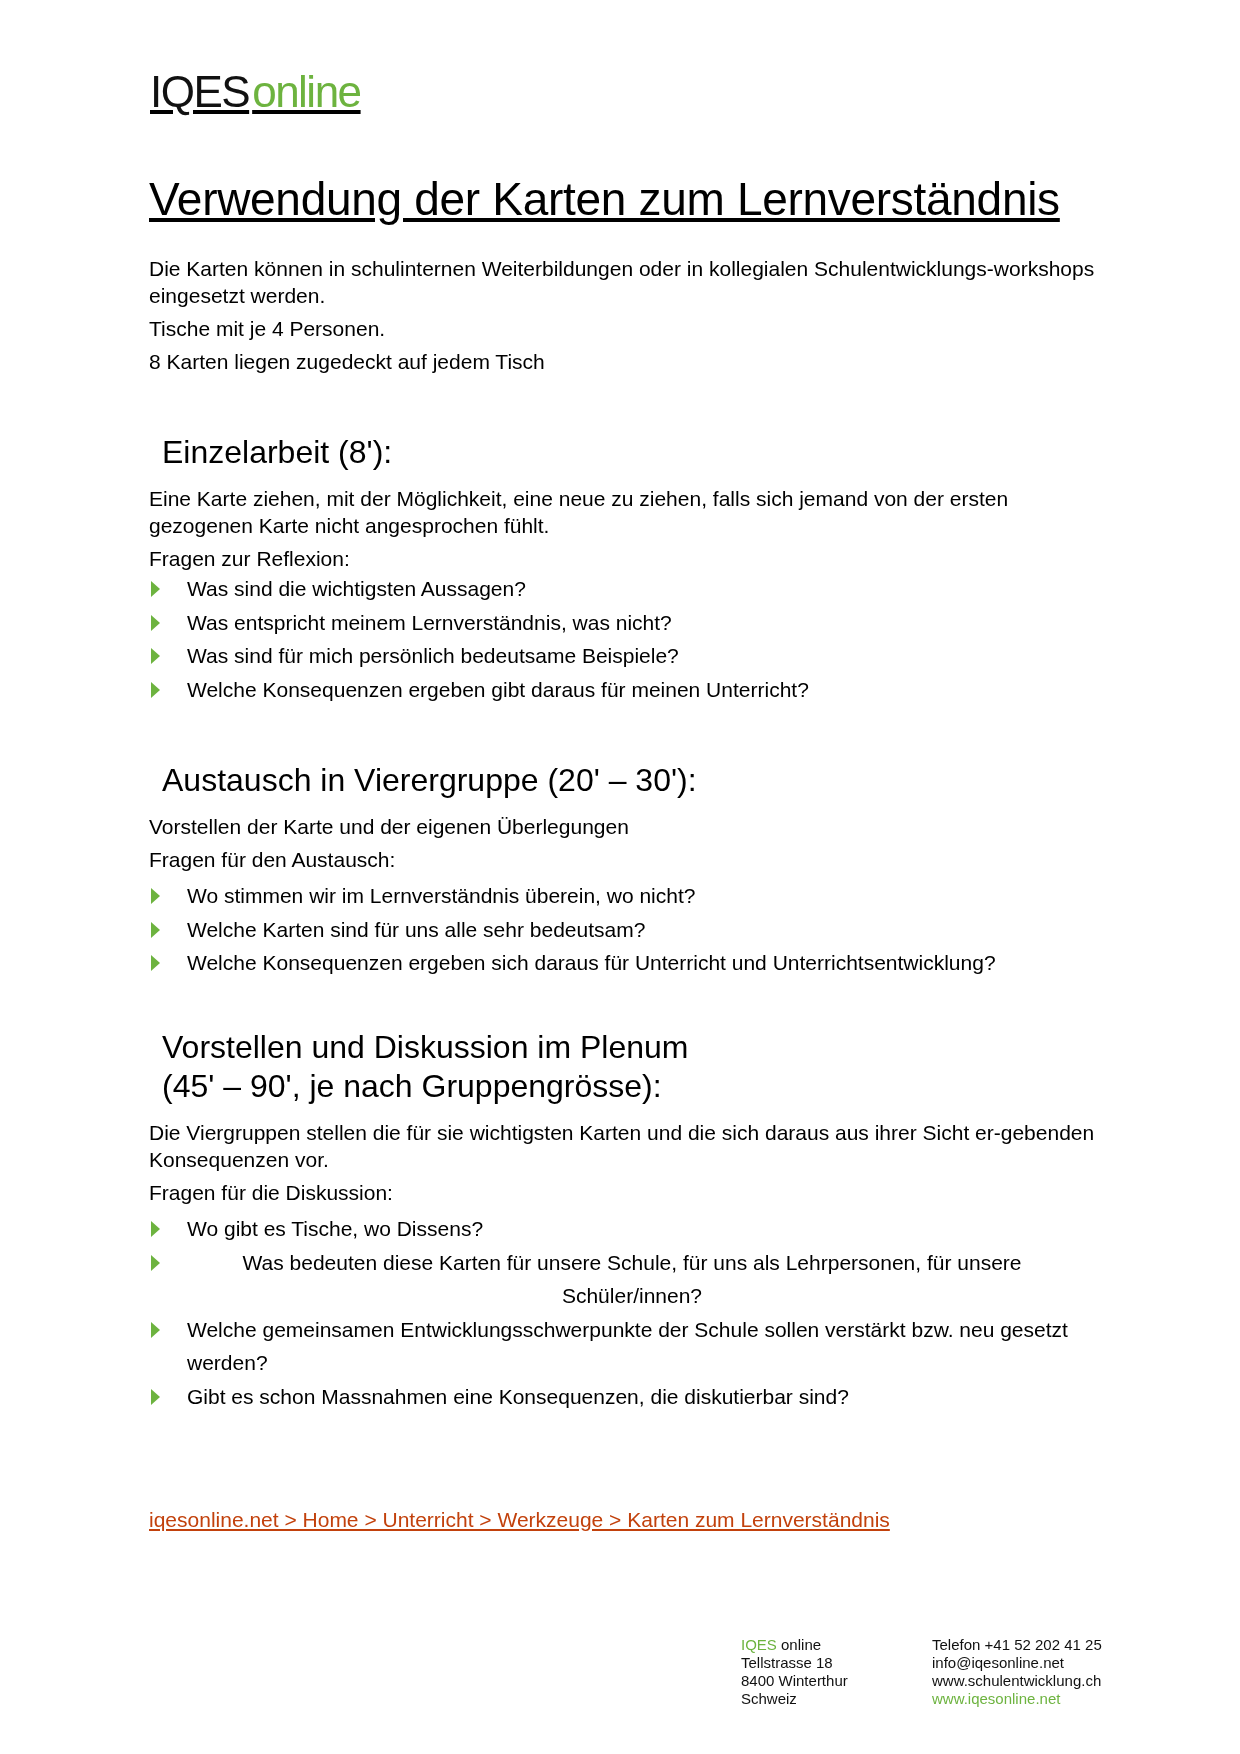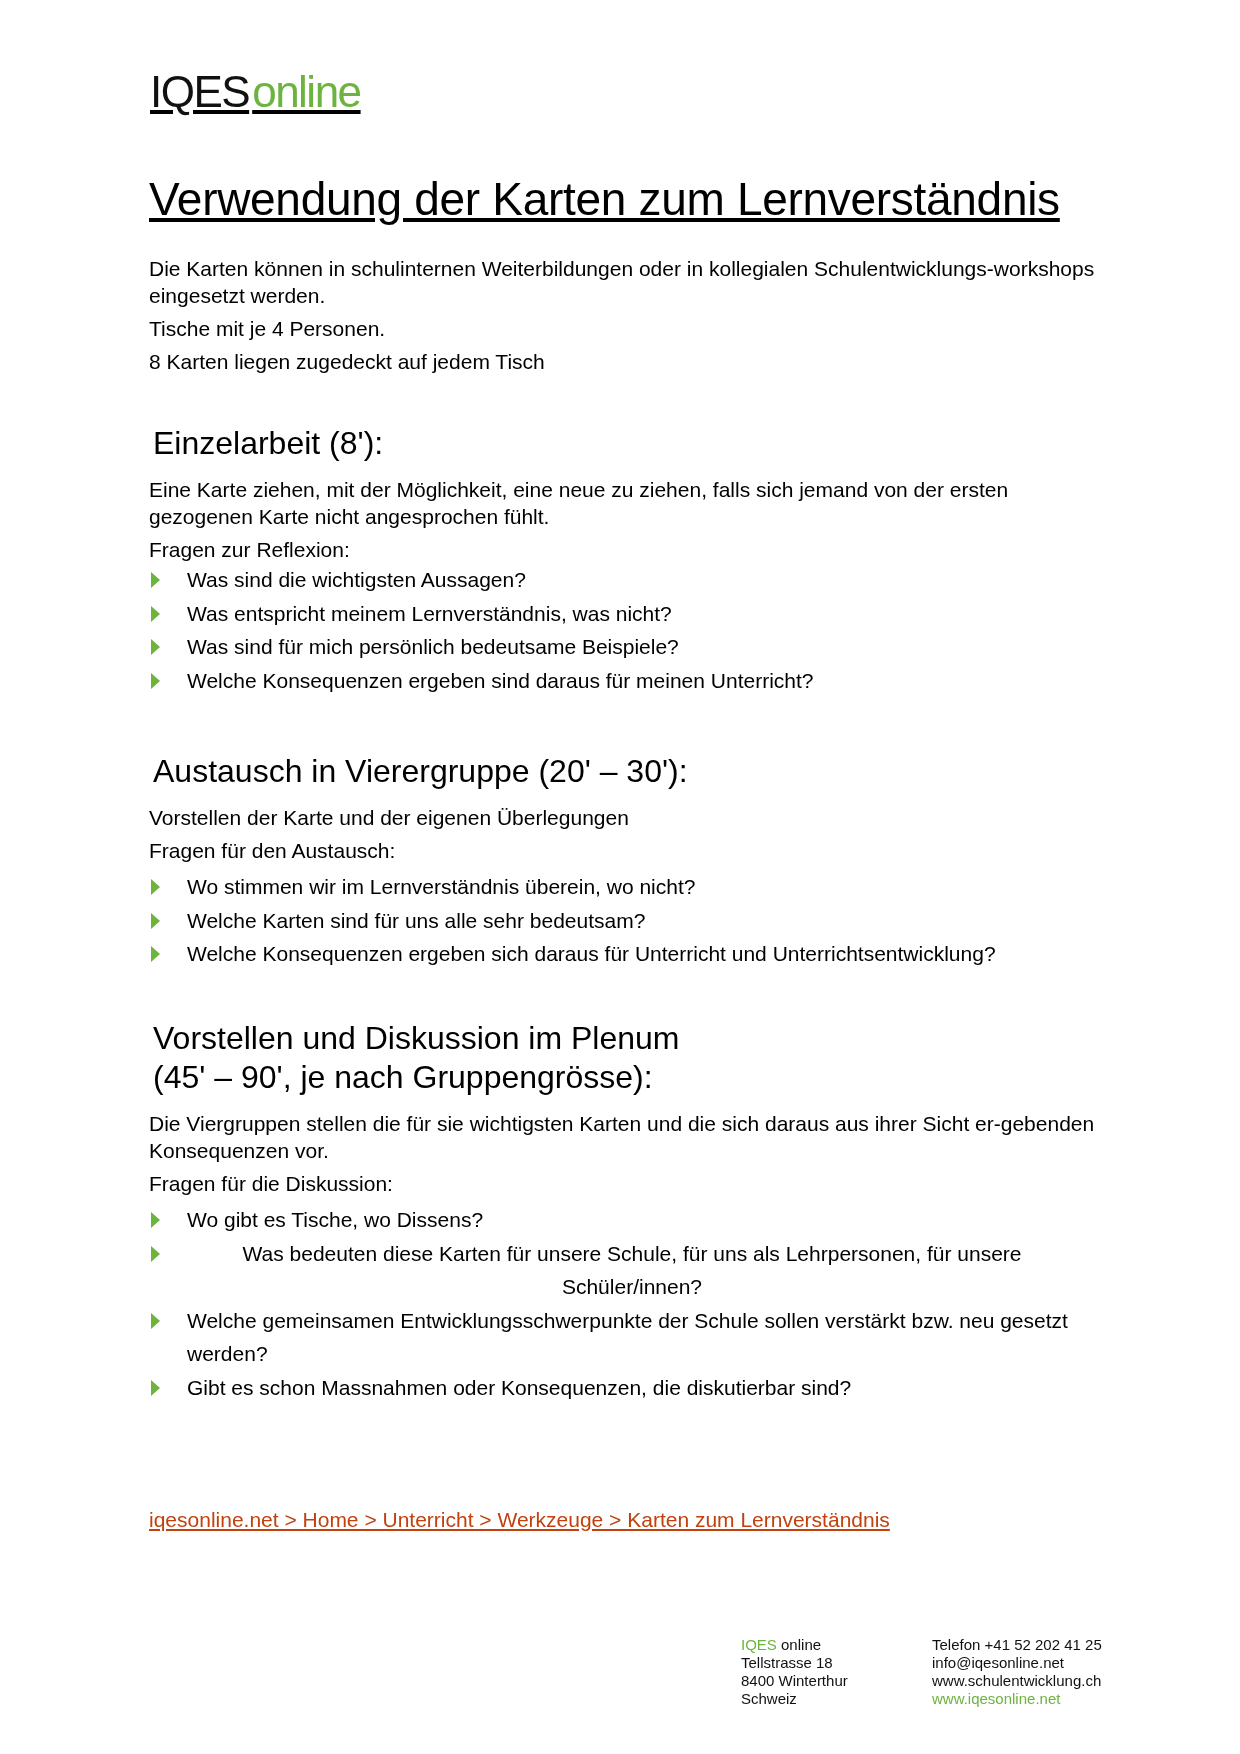--- a/index.html
+++ b/index.html
@@ -4,21 +4,21 @@
 <style>
   html, body { margin: 0; padding: 0; background: #ffffff; }
   body { width: 1240px; height: 1754px; position: relative; font-family: "Liberation Sans", sans-serif; color: #000; }
   .logo { position: absolute; left: 150px; top: 70px; font-size: 44px; letter-spacing: -1.5px; line-height: 1; text-decoration: underline; }
   .logo .iqes { color: #111; }
   .logo .online { color: #6db33f; margin-left: 3px; }
   .page-title { position: absolute; left: 149px; top: 172px; margin: 0; font-size: 46px; font-weight: normal; line-height: 1.2; letter-spacing: -0.3px; text-decoration: underline; }
   .block { position: absolute; left: 149px; width: 950px; }
   p { margin: 0; font-size: 21px; line-height: 27px; }
   p + p { margin-top: 6px; }
-  h2 { margin: 4px; font-size: 32px; font-weight: normal; line-height: 39px; }
+  h2 { margin: 13px; font-size: 32px; font-weight: normal; line-height: 39px; }
   ul { list-style: none; margin: 0; padding: 0; }
   li { position: relative; padding-left: 38px; font-size: 21px; line-height: 33.5px; }
   .bullet { position: absolute; left: 2px; top: 9px; width: 0; height: 0; border-top: 8px solid transparent; border-bottom: 8px solid transparent; border-left: 9px solid #6db33f; }
   a.link { color: #c2410c; text-decoration: underline; font-size: 21px; line-height: 27px; }
   .footer { position: absolute; top: 1636px; font-size: 15px; line-height: 18px; color: #111; }
   .footer div { white-space: nowrap; }
   .green { color: #6db33f; }
 </style>
 </head>
 <body>
@@ -38,21 +38,21 @@
 <div class="block" style="top:420px;">
   <h2>Einzelarbeit (8'):</h2>
   <div style="margin-top:13px;">
     <p>Eine Karte ziehen, mit der Möglichkeit, eine neue zu ziehen, falls sich jemand von der ersten gezogenen Karte nicht angesprochen fühlt.</p>
     <p>Fragen zur Reflexion:</p>
   </div>
   <ul style="">
     <li><span class="bullet"></span><span>Was sind die wichtigsten Aussagen?</span></li>
     <li><span class="bullet"></span><span>Was entspricht meinem Lernverständnis, was nicht?</span></li>
     <li><span class="bullet"></span><span>Was sind für mich persönlich bedeutsame Beispiele?</span></li>
-    <li><span class="bullet"></span><span>Welche Konsequenzen ergeben sind daraus für meinen Unterricht?</span></li>
+    <li><span class="bullet"></span><span>Welche Konsequenzen ergeben gibt daraus für meinen Unterricht?</span></li>
   </ul>
 </div>
 
 <div class="block" style="top:748px;">
   <h2>Austausch in Vierergruppe (20' – 30'):</h2>
   <div style="margin-top:13px;">
     <p>Vorstellen der Karte und der eigenen Überlegungen</p>
     <p>Fragen für den Austausch:</p>
   </div>
   <ul style="margin-top:6px;">
@@ -68,21 +68,21 @@
     <span>(45' – 90', je nach Gruppengrösse):</span>
   </h2>
   <div style="margin-top:13px;">
     <p>Die Viergruppen stellen die für sie wichtigsten Karten und die sich daraus aus ihrer Sicht er-gebenden Konsequenzen vor.</p>
     <p>Fragen für die Diskussion:</p>
   </div>
   <ul style="margin-top:6px;">
     <li><span class="bullet"></span><span>Wo gibt es Tische, wo Dissens?</span></li>
     <li style="width:890px;text-align:center;"><span class="bullet"></span><span>Was bedeuten diese Karten für unsere Schule, für uns als Lehrpersonen, für unsere Schüler/innen?</span></li>
     <li style="width:920px;"><span class="bullet"></span><span>Welche gemeinsamen Entwicklungsschwerpunkte der Schule sollen verstärkt bzw. neu gesetzt werden?</span></li>
-    <li><span class="bullet"></span><span>Gibt es schon Massnahmen oder Konsequenzen, die diskutierbar sind?</span></li>
+    <li><span class="bullet"></span><span>Gibt es schon Massnahmen eine Konsequenzen, die diskutierbar sind?</span></li>
   </ul>
 </div>
 
 <div class="block" style="top:1500px;">
   <p style="margin-top:6px;"><a class="link" href="#">iqesonline.net &gt; Home &gt; Unterricht &gt; Werkzeuge &gt; Karten zum Lernverständnis</a></p>
 </div>
 
 <div class="footer" style="left:741px;">
   <div><span class="green">IQES</span><span> online</span></div>
   <div>Tellstrasse 18</div>

